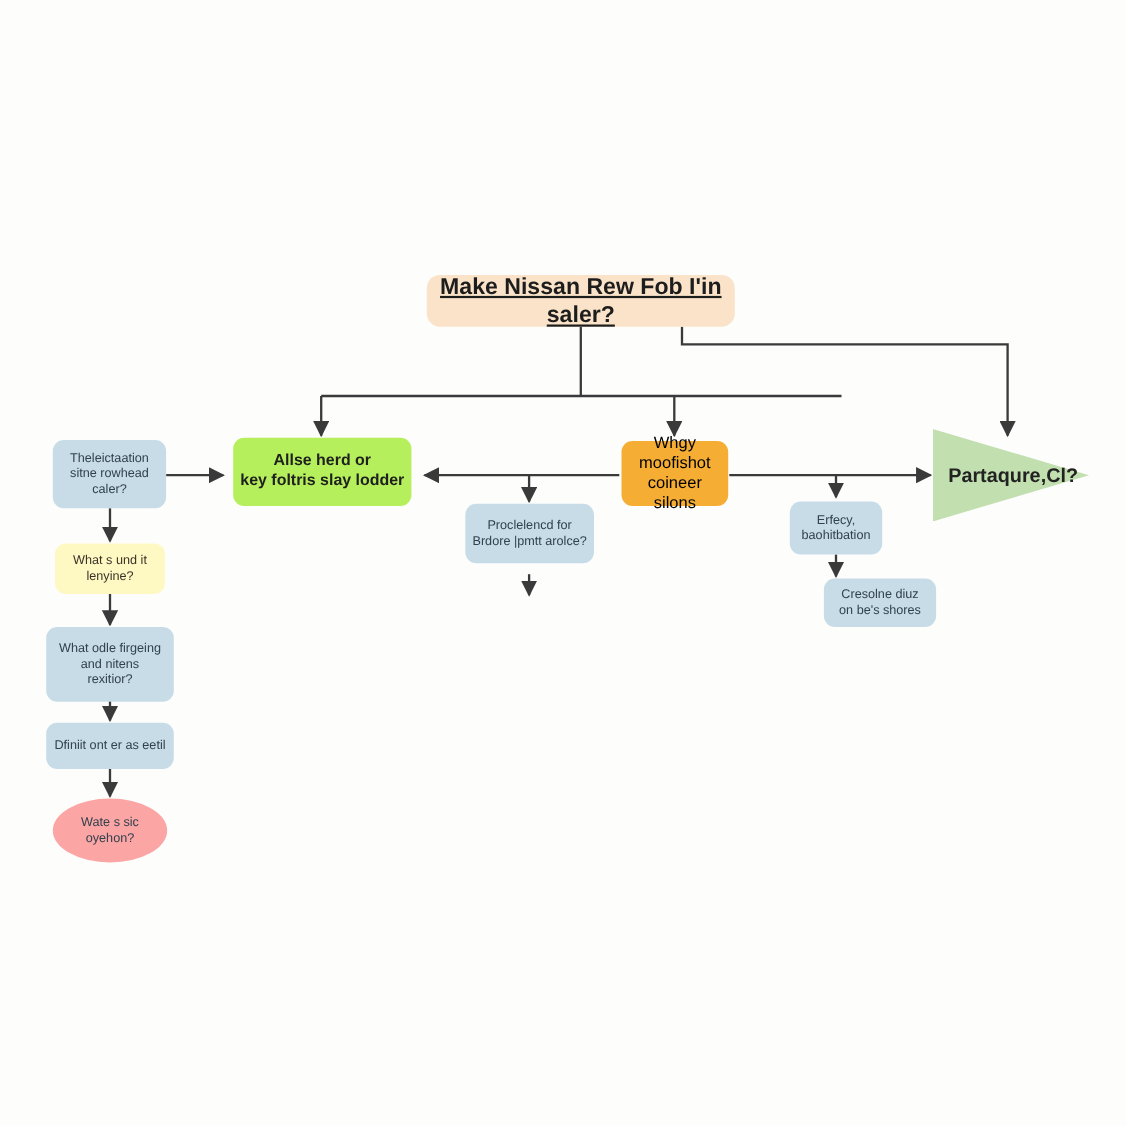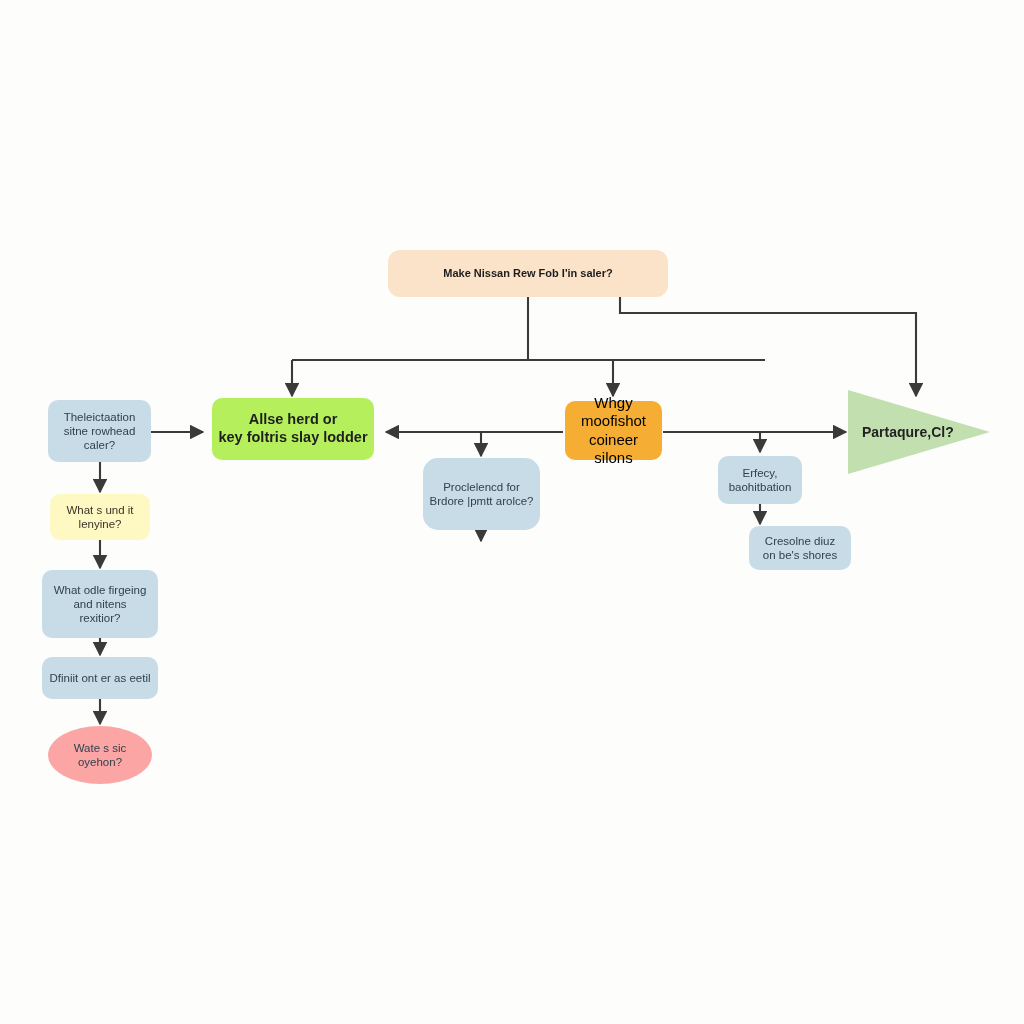--- a/index.html
+++ b/index.html
@@ -41,24 +41,25 @@
     white-space: pre-line;
   }
   .rounded {
     border-radius: 10px;
   }
   .ellipse {
     border-radius: 50%;
   }
   .n-root {
     background: #fae3c8;
-    font-size: 11px;
+    font-size: 21px;
     font-weight: bold;
     color: #1d1d1d;
     border-radius: 12px;
+    text-decoration: underline;
   }
   .n-green {
     background: #b5ef5c;
     font-size: 14.5px;
     font-weight: bold;
     color: #1f1f1f;
   }
   .n-orange {
     background: #f5ae33;
     font-size: 15px;
@@ -92,21 +93,21 @@
     left: 0;
     top: 0;
     width: 100%;
     height: 100%;
     background: #c2dfb0;
     clip-path: polygon(0% 0%, 100% 50%, 0% 100%);
   }
   .n-triangle .tri-label {
     position: relative;
     z-index: 1;
-    font-size: 14px;
+    font-size: 18px;
     font-weight: bold;
     color: #222;
     padding-left: 14px;
     white-space: nowrap;
   }
 </style>
 </head>
 <body>
 
 <div id="canvas">
@@ -161,21 +162,21 @@
 rexitior?</div>
 
   <div class="node rounded n-blue" style="left:42px; top:657px; width:116px; height:42px;">Dfiniit ont er as eetil</div>
 
   <div class="node ellipse n-blue-dark" style="left:48px; top:726px; width:104px; height:58px;">Wate s sic
 oyehon?</div>
 
   <div class="node rounded n-green" style="left:212px; top:398px; width:162px; height:62px;">Allse herd or
 key foltris slay lodder</div>
 
-  <div class="node rounded n-blue" style="left:423px; top:458px; width:117px; height:72px;border-radius:15px;">Proclelencd for
+  <div class="node rounded n-blue" style="left:423px; top:458px; width:117px; height:54px;">Proclelencd for
 Brdore |pmtt arolce?</div>
 
 
   <div class="node rounded n-orange" style="left:565px; top:401px; width:97px; height:59px;">Whgy
 moofishot
 coineer silons</div>
 
   <div class="node rounded n-blue" style="left:718px; top:456px; width:84px; height:48px;">Erfecy,
 baohitbation</div>
 

